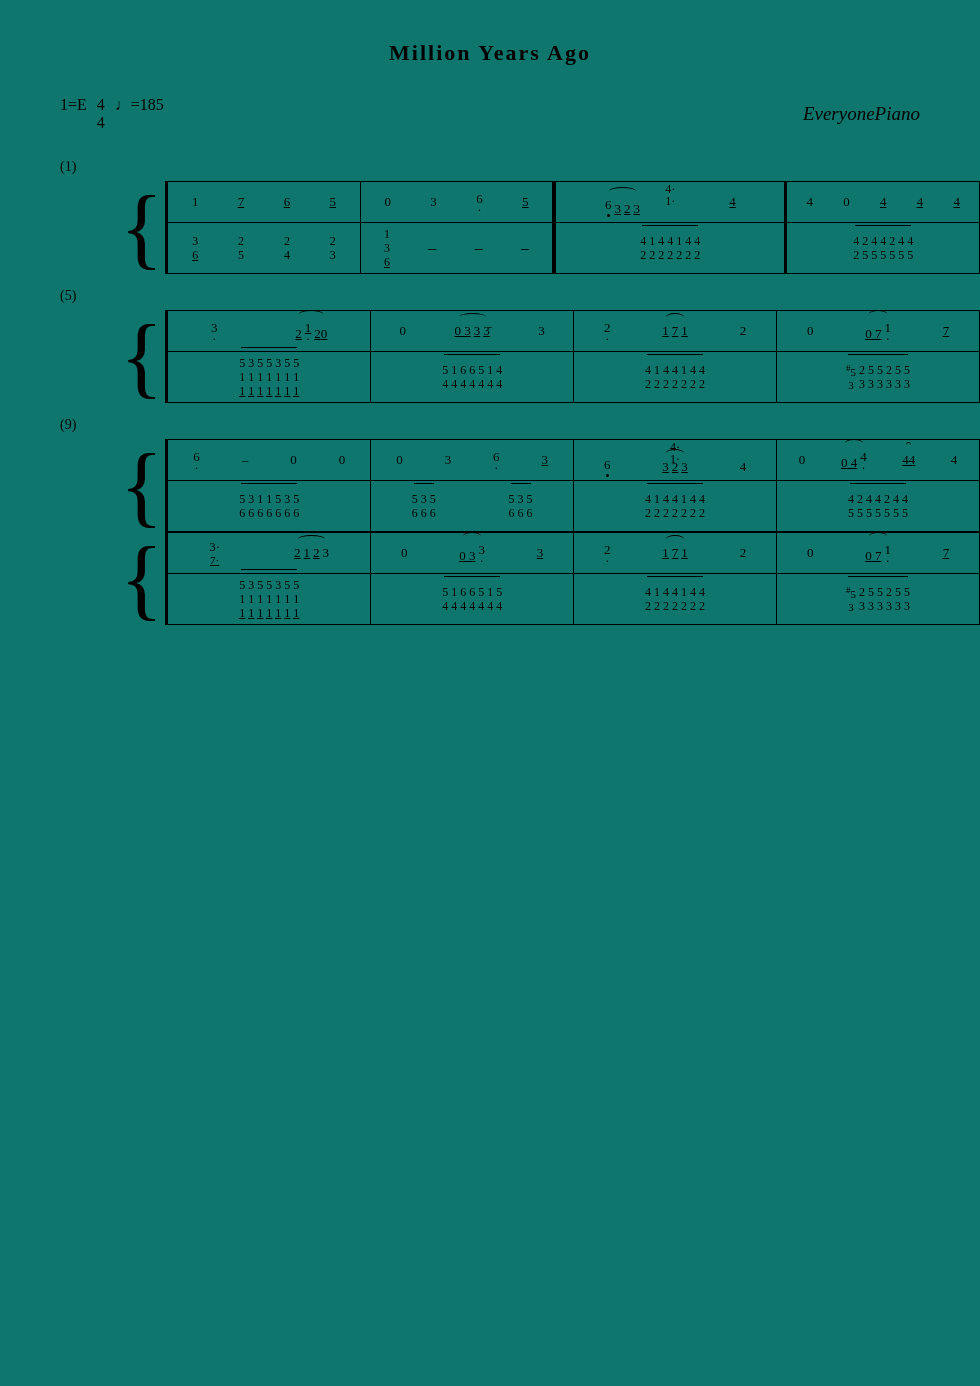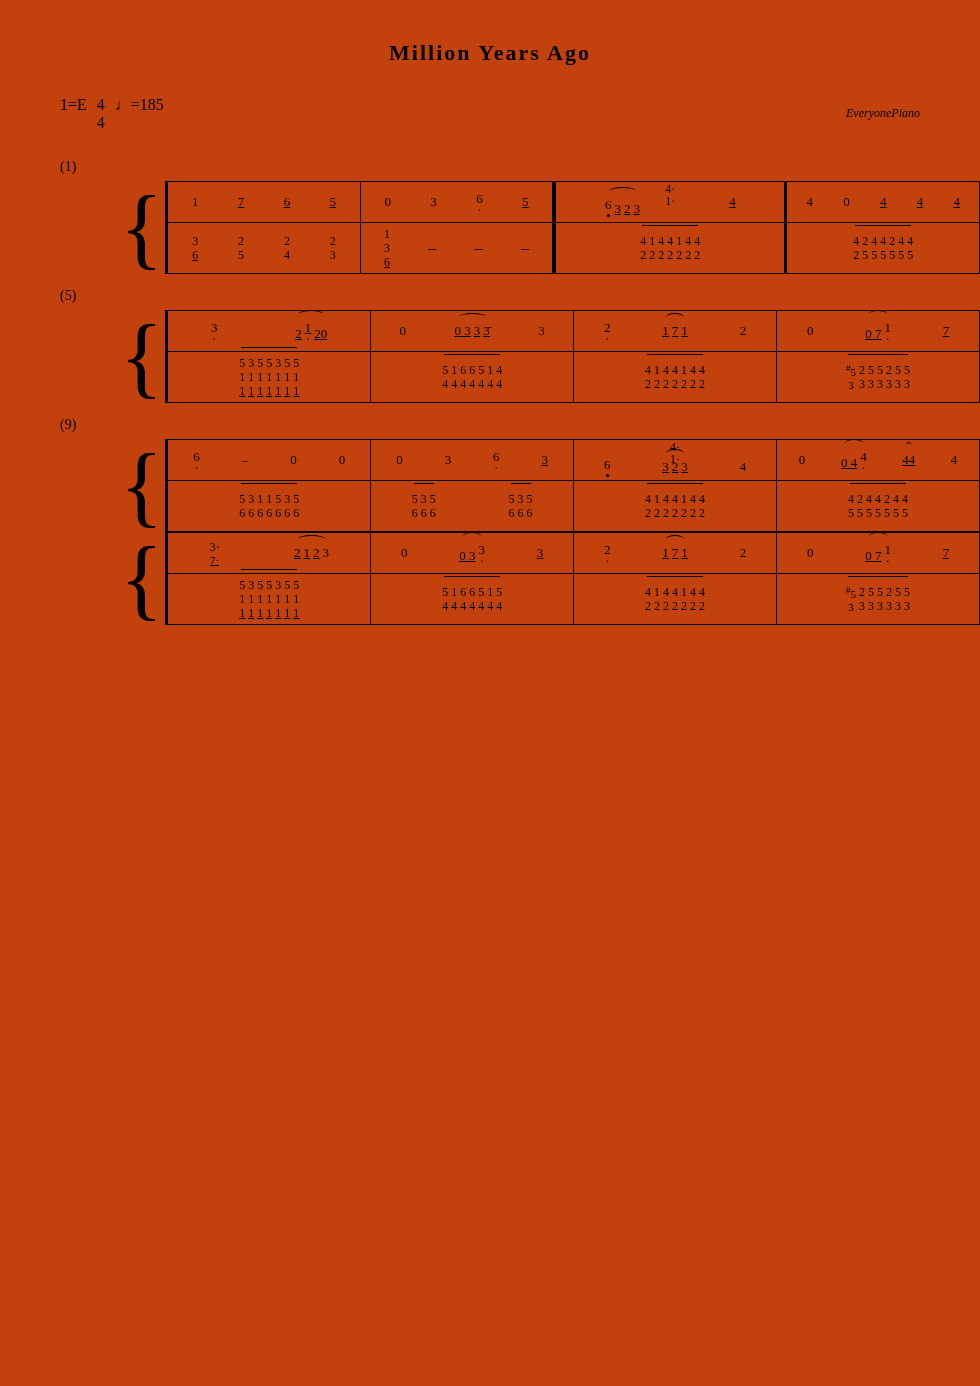--- a/index.html
+++ b/index.html
@@ -7,21 +7,21 @@
       background: #fff;
       font-family: 'Times New Roman', Times, serif;
       width: 980px;
       min-height: 1386px;
       position: relative;
       overflow: hidden;
     }
     .page {
       width: 980px;
       min-height: 1386px;
-      background: #c2410c;
+      background: #0f766e;
       padding: 40px 60px;
       position: relative;
     }
     .title {
       text-align: center;
       font-size: 22px;
       font-weight: bold;
       margin-bottom: 30px;
       letter-spacing: 2px;
     }
@@ -32,21 +32,21 @@
       margin-bottom: 28px;
       font-size: 16px;
     }
     .meta-left {
       display: flex;
       align-items: baseline;
       gap: 10px;
       font-size: 16px;
     }
     .meta-right {
-      font-size: 12px;
+      font-size: 19px;
       font-style: italic;
     }
     .time-sig {
       display: inline-flex;
       flex-direction: column;
       align-items: center;
       font-size: 16px;
       line-height: 1.1;
       vertical-align: middle;
     }

